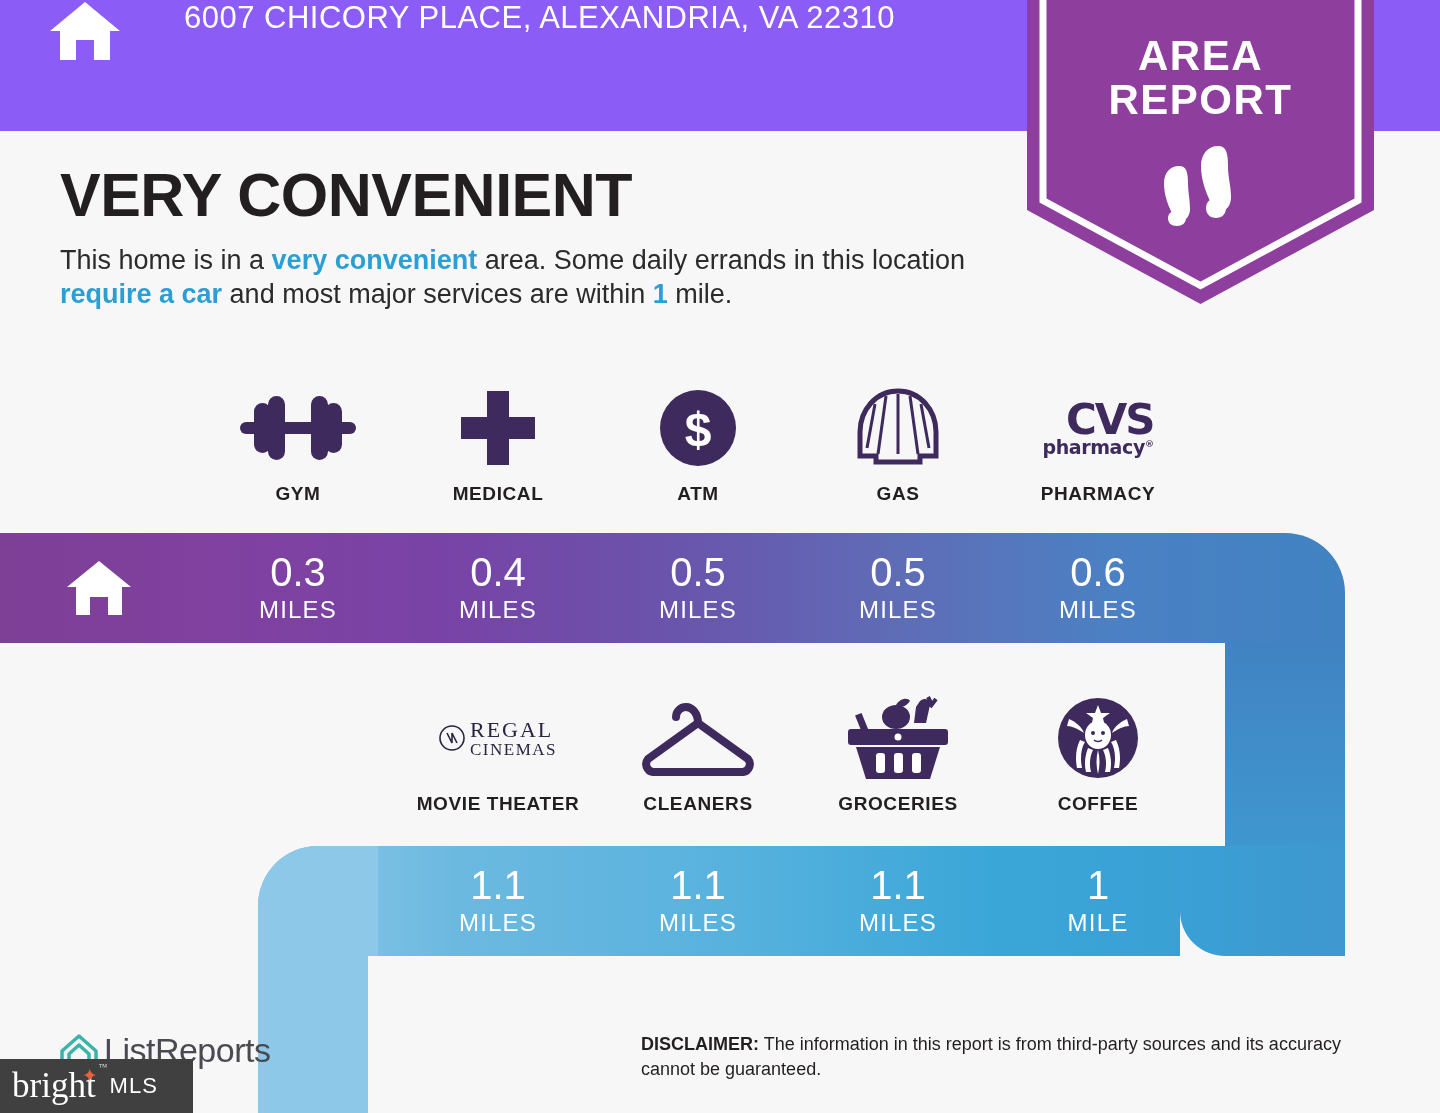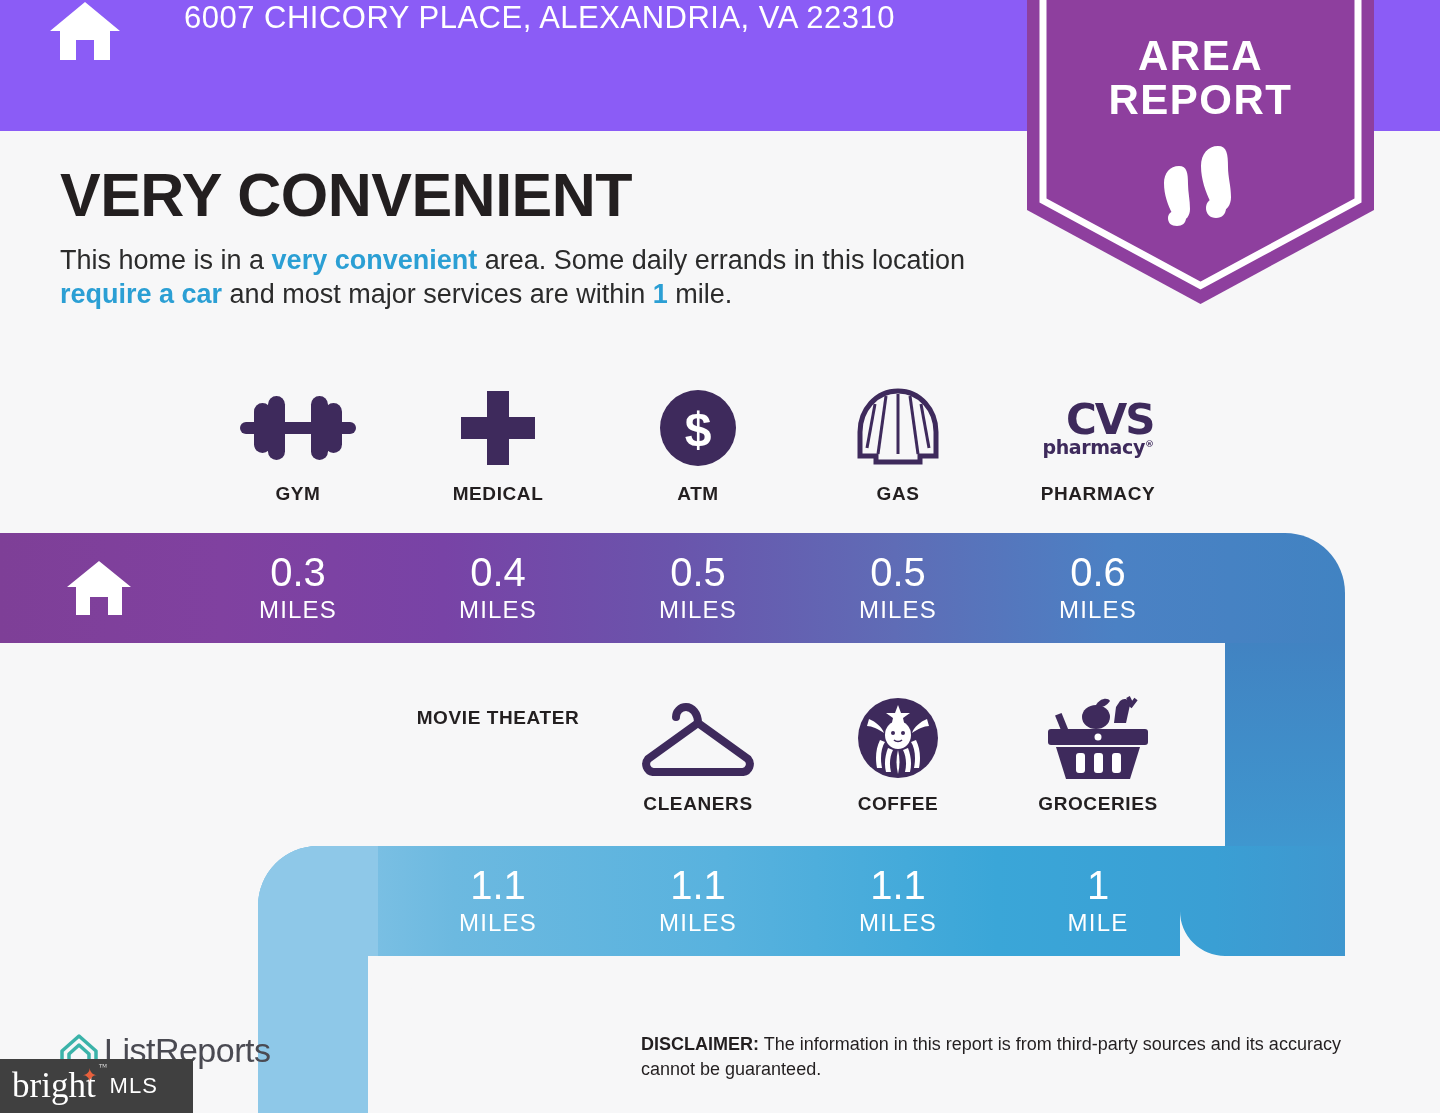--- a/index.html
+++ b/index.html
@@ -416,33 +416,72 @@
   </div>
   <div class="cell">
     <div class="num">0.6</div>
     <div class="unit">MILES</div>
   </div>
 </div>
 
 <div class="icon-row" id="icon-row-2">
 
   <div class="icon-cell">
+    <div class="icon-art">
+      <div class="regal-mark">
+        <svg width="26" height="26" viewBox="0 0 26 26" xmlns="http://www.w3.org/2000/svg">
+          <circle cx="13" cy="13" r="12" fill="none" stroke="#2b2340" stroke-width="1.6"></circle>
+          <path d="M8 8 L13 18 L13 8 L18 18" fill="none" stroke="#2b2340" stroke-width="1.6"></path>
+        </svg>
+        <div class="rtext">
+          <div class="r1">REGAL</div>
+          <div class="r2">CINEMAS</div>
+        </div>
+      </div>
+    </div>
     <div class="icon-label">MOVIE THEATER</div>
   </div>
 
   <div class="icon-cell">
     <div class="icon-art">
       <svg width="120" height="82" viewBox="0 0 120 82" xmlns="http://www.w3.org/2000/svg">
         <g fill="none" stroke="#3e2a5c" stroke-width="8" stroke-linejoin="round" stroke-linecap="round">
           <path d="M60 26 C60 16 54 10 48 10 C42 10 38 15 38 20"></path>
           <path d="M60 26 L10 62 a8 8 0 0 0 5 13 H105 a8 8 0 0 0 5 -13 Z"></path>
         </g>
       </svg>
     </div>
     <div class="icon-label">CLEANERS</div>
+  </div>
+
+  <div class="icon-cell">
+    <div class="icon-art">
+      <svg width="108" height="86" viewBox="0 0 108 86" xmlns="http://www.w3.org/2000/svg">
+        <g fill="#3e2a5c">
+
+          <ellipse cx="52" cy="22" rx="14" ry="12"></ellipse>
+          <path d="M52 10 C56 3 64 2 66 6 C62 12 56 13 52 12 Z"></path>
+          <path d="M76 6 C80 2 86 4 86 10 L82 28 L70 28 L72 12 Z"></path>
+          <path d="M84 2 L88 10 M92 4 L86 12" stroke="#3e2a5c" stroke-width="4" fill="none"></path>
+
+          <rect x="16" y="18" width="7" height="28" transform="rotate(-22 20 32)"></rect>
+
+          <rect x="4" y="34" width="100" height="16" rx="3"></rect>
+
+          <path d="M12 52 L96 52 L86 84 L22 84 Z"></path>
+        </g>
+        <g fill="#ffffff">
+          <rect x="32" y="58" width="9" height="20" rx="3"></rect>
+          <rect x="50" y="58" width="9" height="20" rx="3"></rect>
+          <rect x="68" y="58" width="9" height="20" rx="3"></rect>
+        </g>
+        <circle cx="54" cy="42" r="3.5" fill="#ffffff"></circle>
+      </svg>
+    </div>
+    <div class="icon-label">GROCERIES</div>
   </div>
 
   <div class="icon-cell">
     <div class="icon-art">
       <svg width="84" height="84" viewBox="0 0 84 84" xmlns="http://www.w3.org/2000/svg">
         <circle cx="42" cy="42" r="40" fill="#3e2a5c"></circle>
         <g fill="#ffffff">
 
           <path d="M42 9 L45 17 L54 17 L47 22 L49 31 L42 26 L35 31 L37 22 L30 17 L39 17 Z"></path>
 
@@ -458,47 +497,20 @@
           <path d="M42 54 C40 62 40 70 42 78 C44 70 44 62 42 54 Z"></path>
         </g>
         <g fill="#3e2a5c">
           <circle cx="37" cy="37" r="2"></circle>
           <circle cx="47" cy="37" r="2"></circle>
           <path d="M38 44 C40 46 44 46 46 44" fill="none" stroke="#3e2a5c" stroke-width="1.6"></path>
         </g>
       </svg>
     </div>
     <div class="icon-label">COFFEE</div>
-  </div>
-
-  <div class="icon-cell">
-    <div class="icon-art">
-      <svg width="108" height="86" viewBox="0 0 108 86" xmlns="http://www.w3.org/2000/svg">
-        <g fill="#3e2a5c">
-
-          <ellipse cx="52" cy="22" rx="14" ry="12"></ellipse>
-          <path d="M52 10 C56 3 64 2 66 6 C62 12 56 13 52 12 Z"></path>
-          <path d="M76 6 C80 2 86 4 86 10 L82 28 L70 28 L72 12 Z"></path>
-          <path d="M84 2 L88 10 M92 4 L86 12" stroke="#3e2a5c" stroke-width="4" fill="none"></path>
-
-          <rect x="16" y="18" width="7" height="28" transform="rotate(-22 20 32)"></rect>
-
-          <rect x="4" y="34" width="100" height="16" rx="3"></rect>
-
-          <path d="M12 52 L96 52 L86 84 L22 84 Z"></path>
-        </g>
-        <g fill="#ffffff">
-          <rect x="32" y="58" width="9" height="20" rx="3"></rect>
-          <rect x="50" y="58" width="9" height="20" rx="3"></rect>
-          <rect x="68" y="58" width="9" height="20" rx="3"></rect>
-        </g>
-        <circle cx="54" cy="42" r="3.5" fill="#ffffff"></circle>
-      </svg>
-    </div>
-    <div class="icon-label">GROCERIES</div>
   </div>
 </div>
 
 <div class="bar-row" id="bar-row-2">
   <div class="cell">
     <div class="num">1.1</div>
     <div class="unit">MILES</div>
   </div>
   <div class="cell">
     <div class="num">1.1</div>

